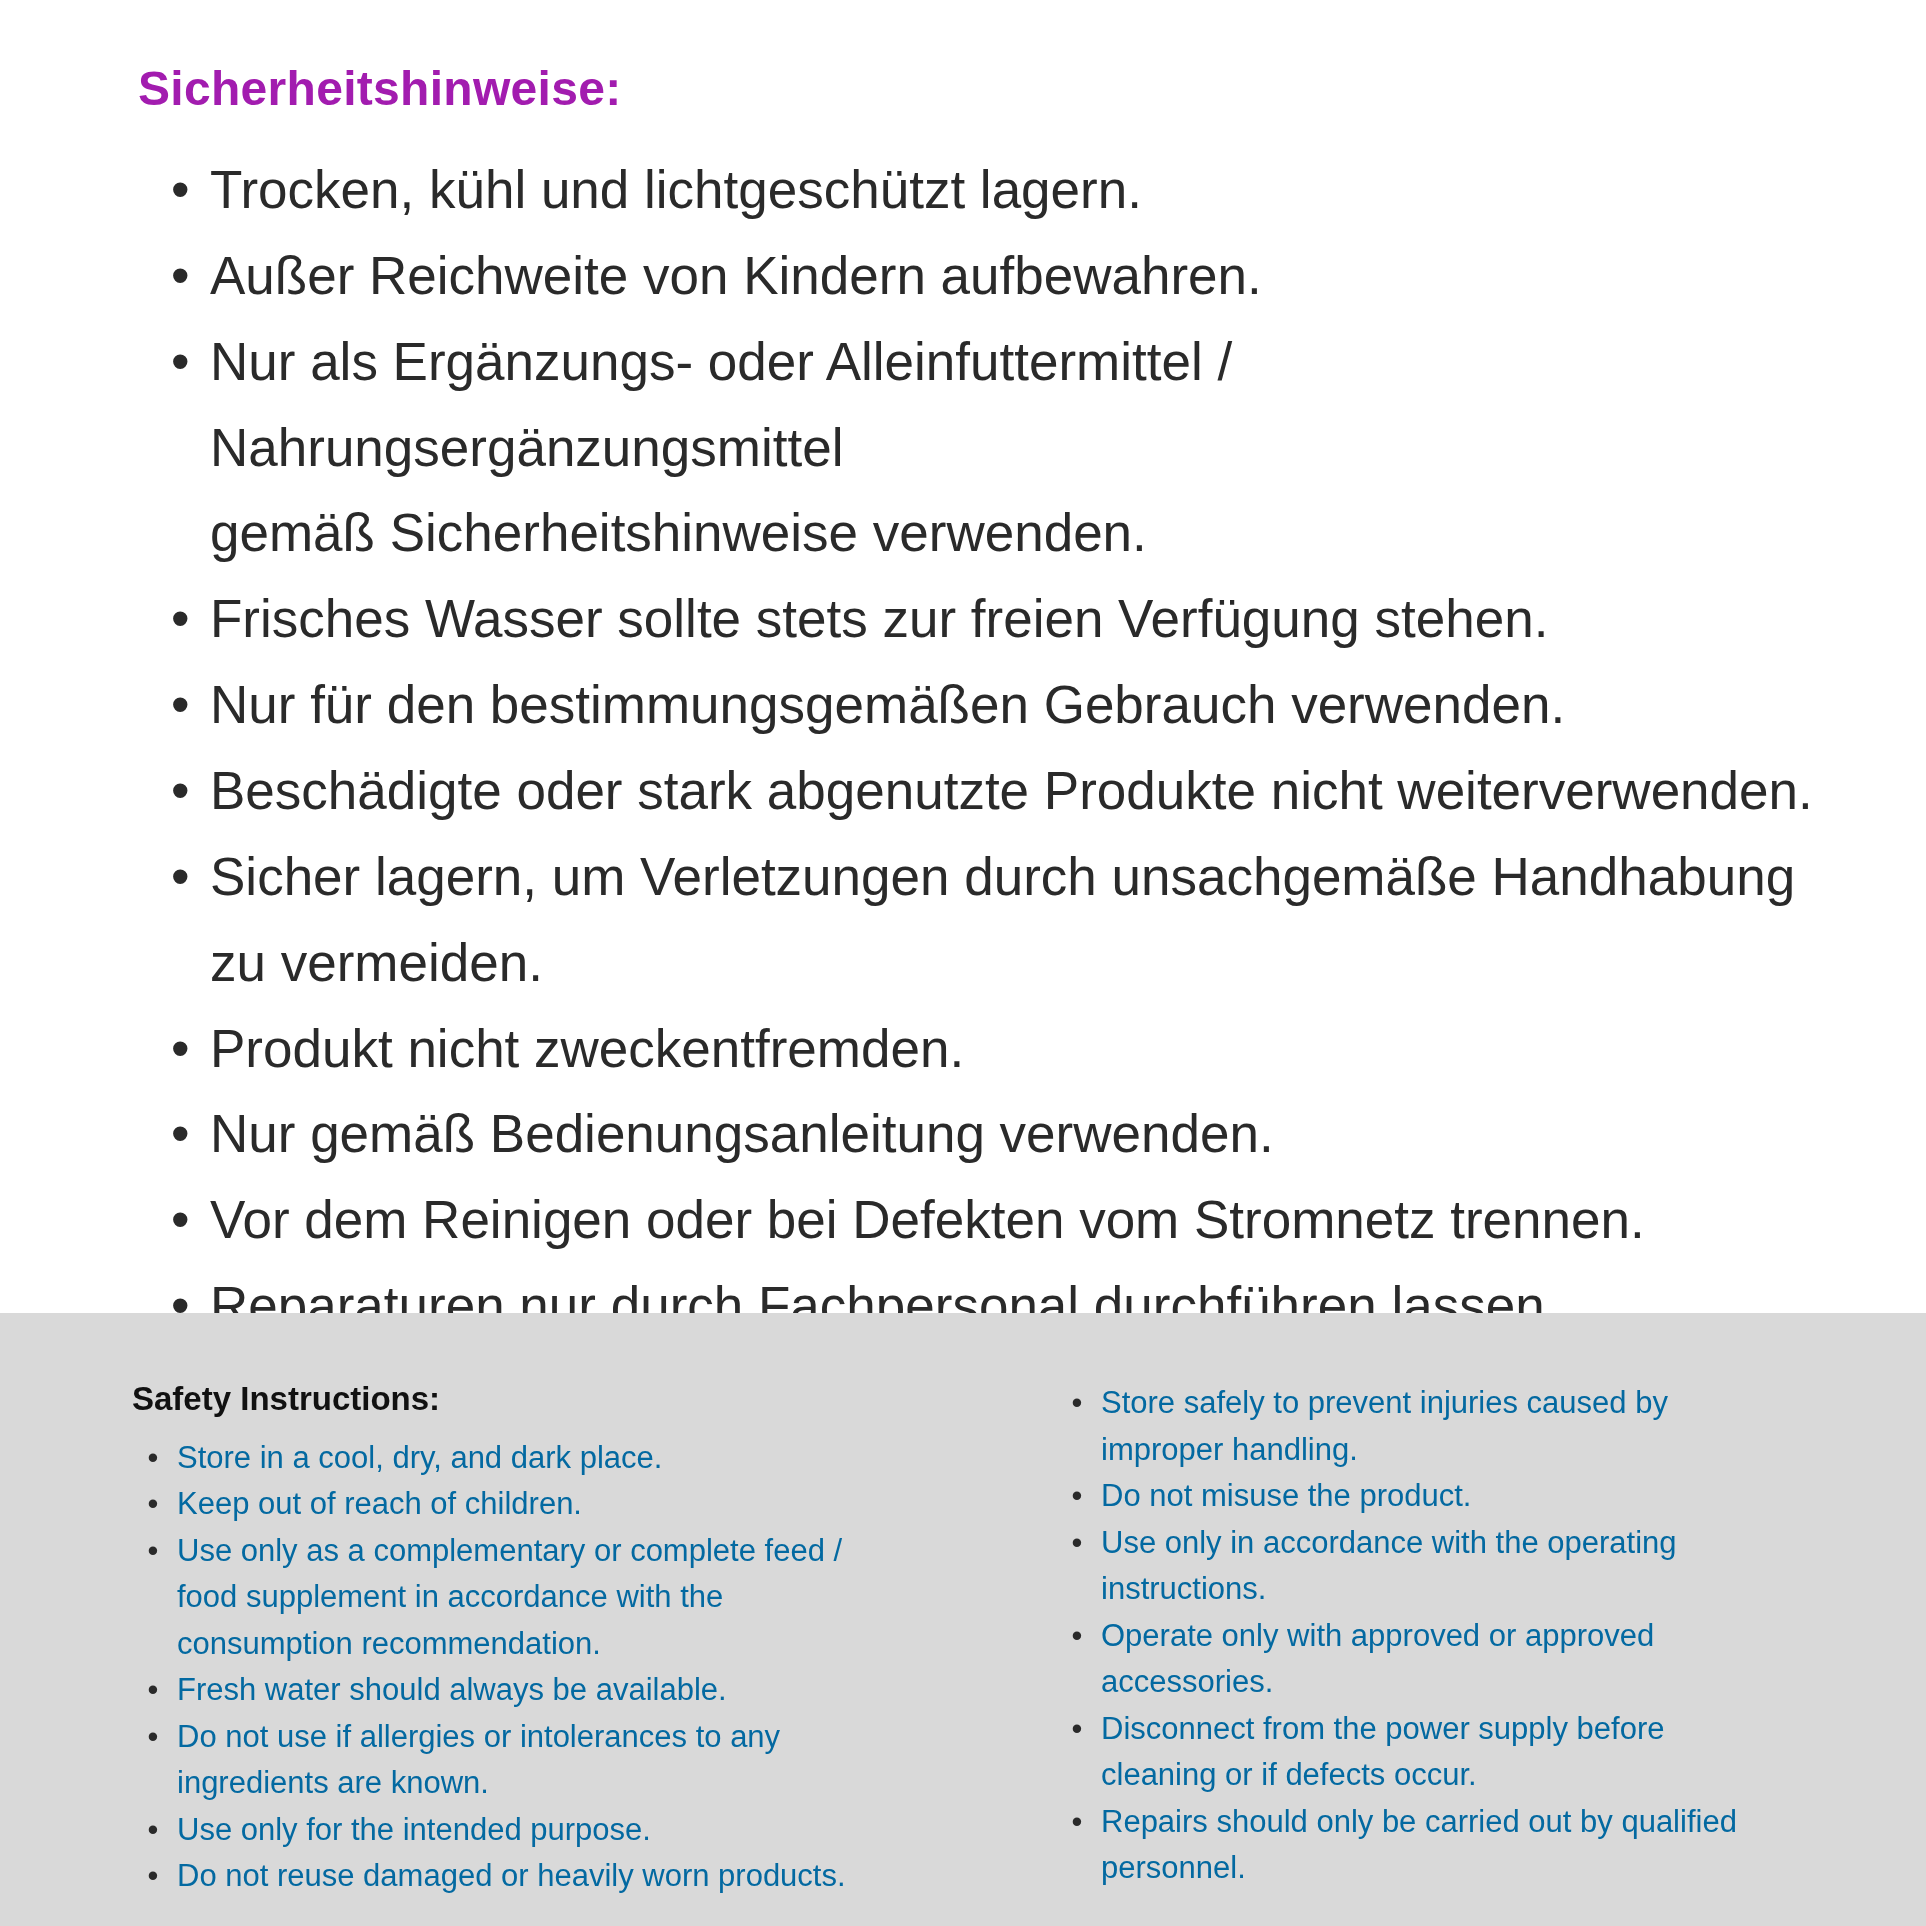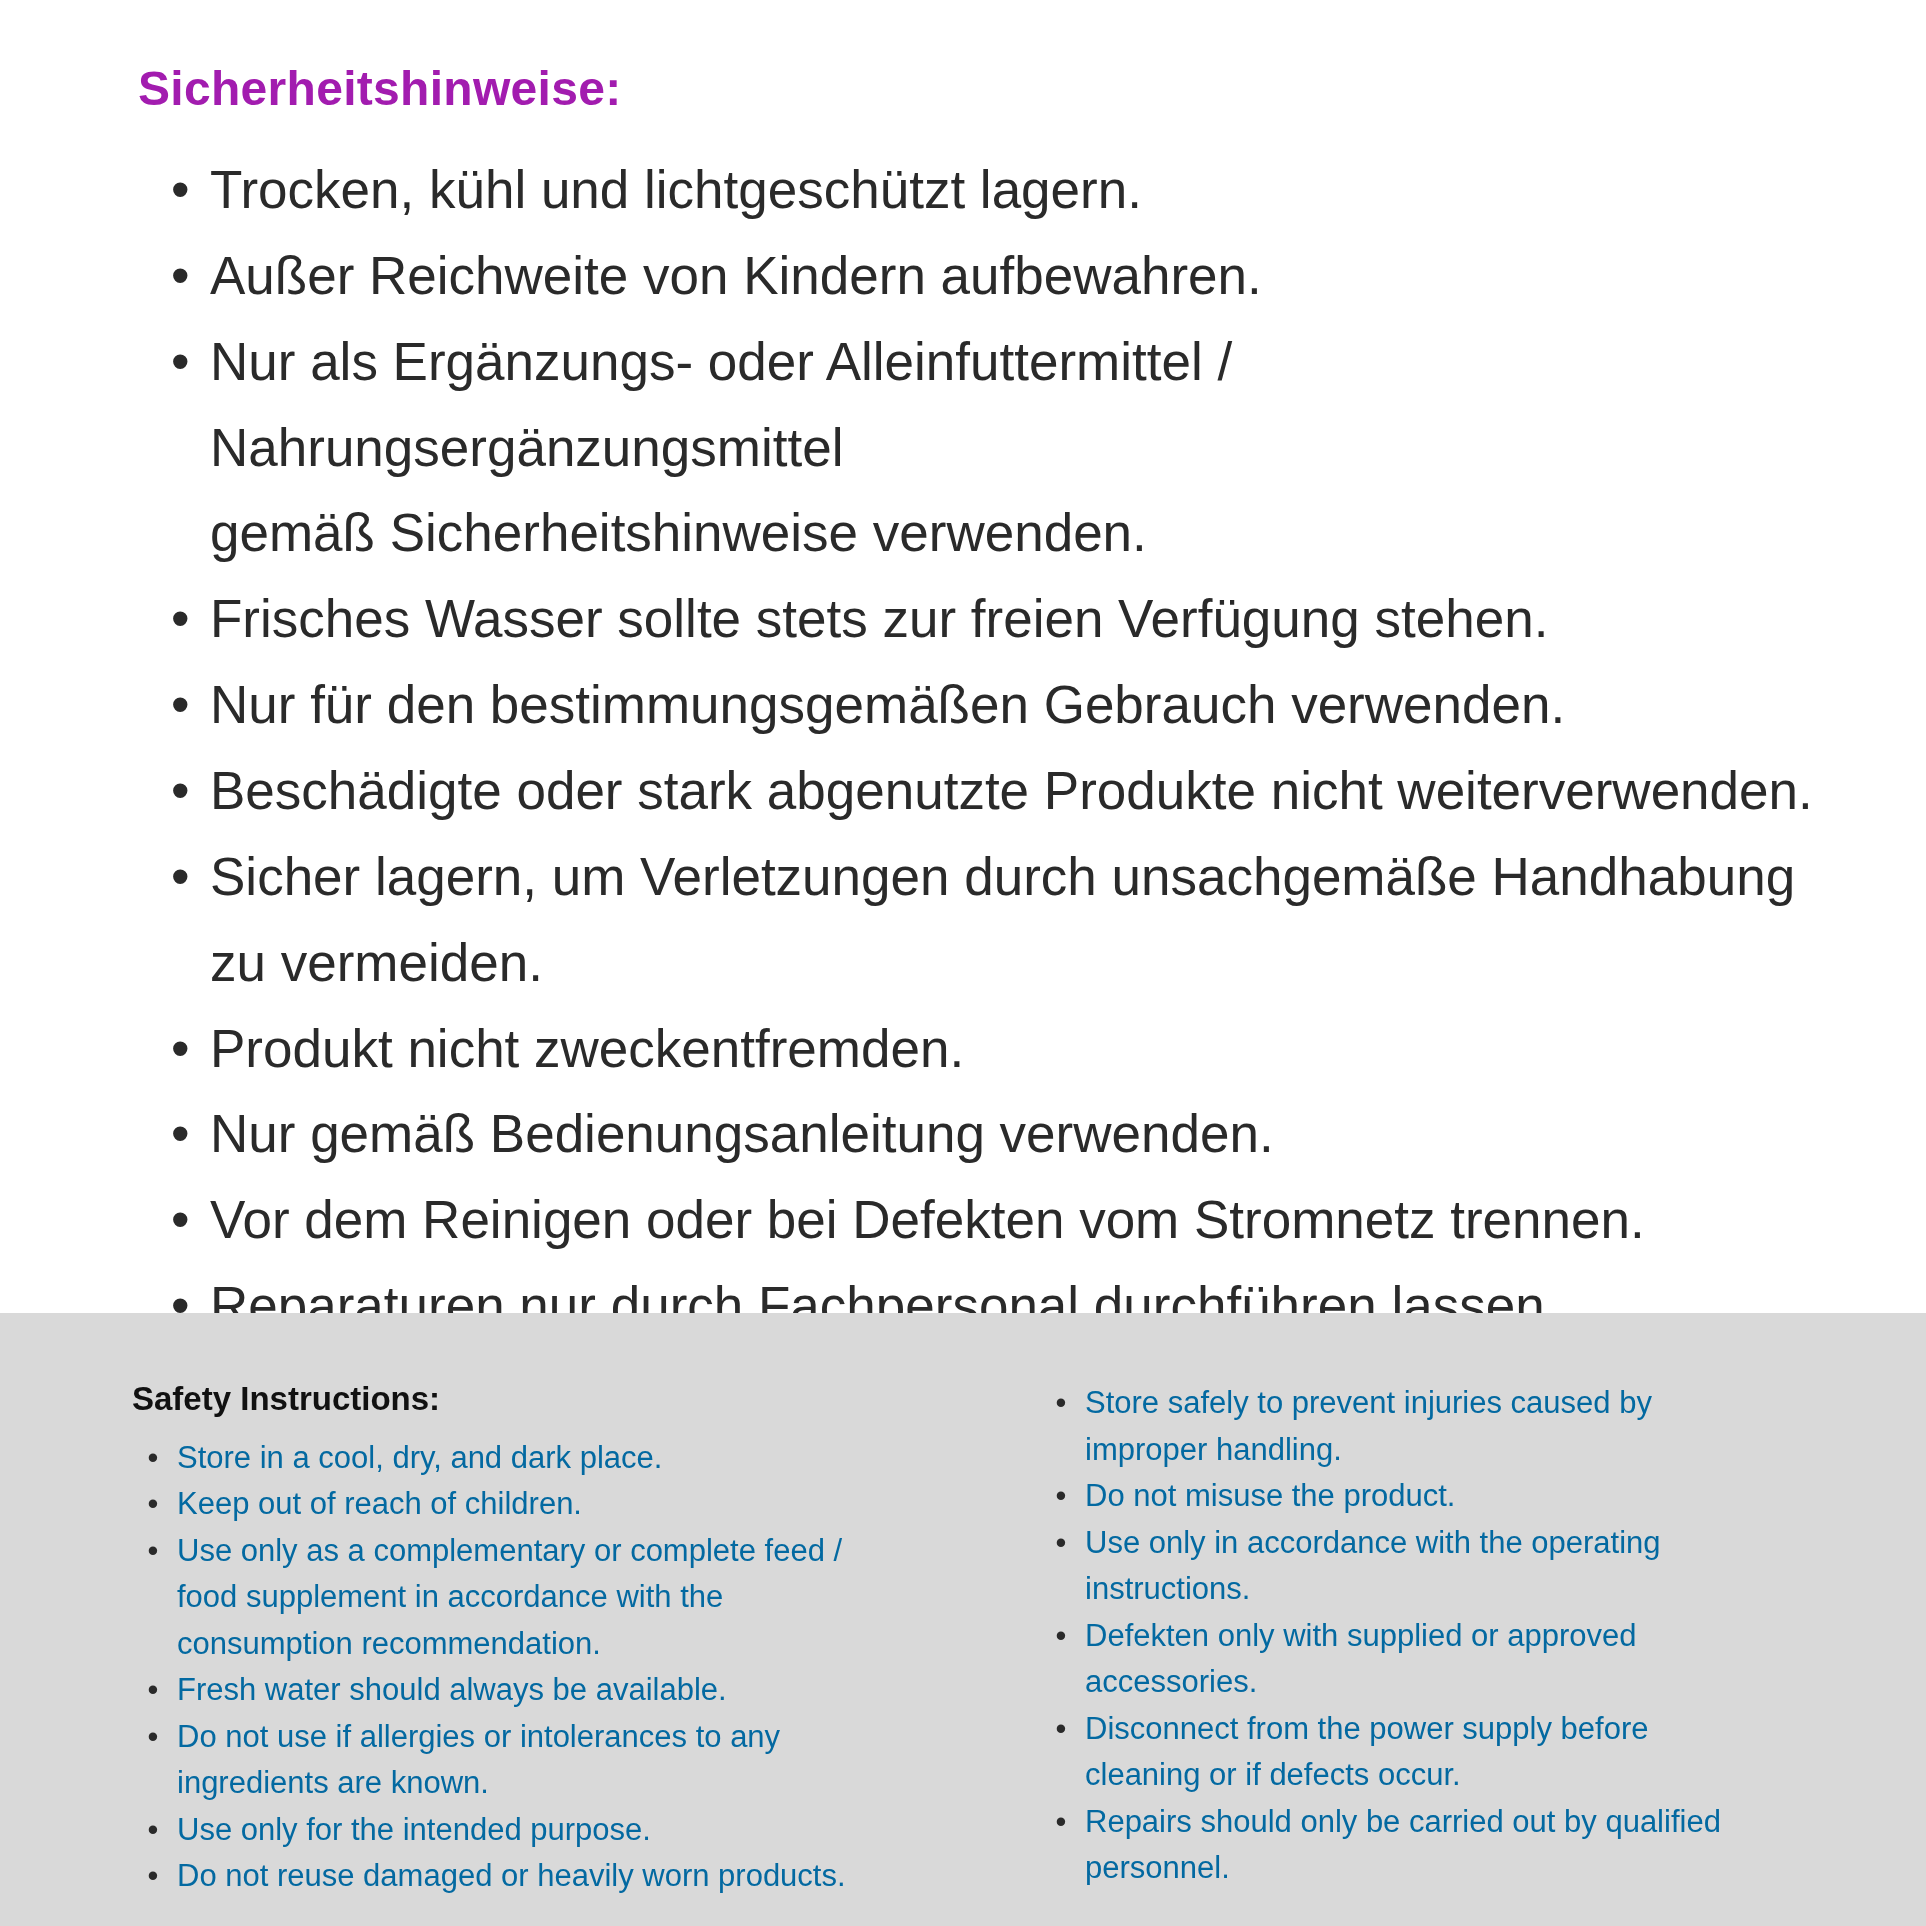--- a/index.html
+++ b/index.html
@@ -56,21 +56,21 @@
   .english-section {
     width: 1926px;
     height: 613px;
     background: #d9d9d9;
     padding: 67px 71px 0 132px;
     overflow: hidden;
   }
   .english-columns {
     display: flex;
     align-items: flex-start;
-    gap: 16px;
+    gap: 32px;
   }
   .english-col-left {
     width: 892px;
     flex: 0 0 auto;
   }
   .english-col-right {
     flex: 1 1 auto;
     min-width: 0;
   }
   .english-title {
@@ -136,21 +136,21 @@
       </ul>
     </div>
 
     <div class="english-col-right">
       <ul class="safety-list">
         <li>Store safely to prevent injuries caused by
 improper handling.</li>
         <li>Do not misuse the product.</li>
         <li>Use only in accordance with the operating
 instructions.</li>
-        <li>Defekten only with supplied or approved
+        <li>Operate only with approved or approved
 accessories.</li>
         <li>Disconnect from the power supply before
 cleaning or if defects occur.</li>
         <li>Repairs should only be carried out by qualified
 personnel.</li>
       </ul>
     </div>
 
   </div>
 </div>

